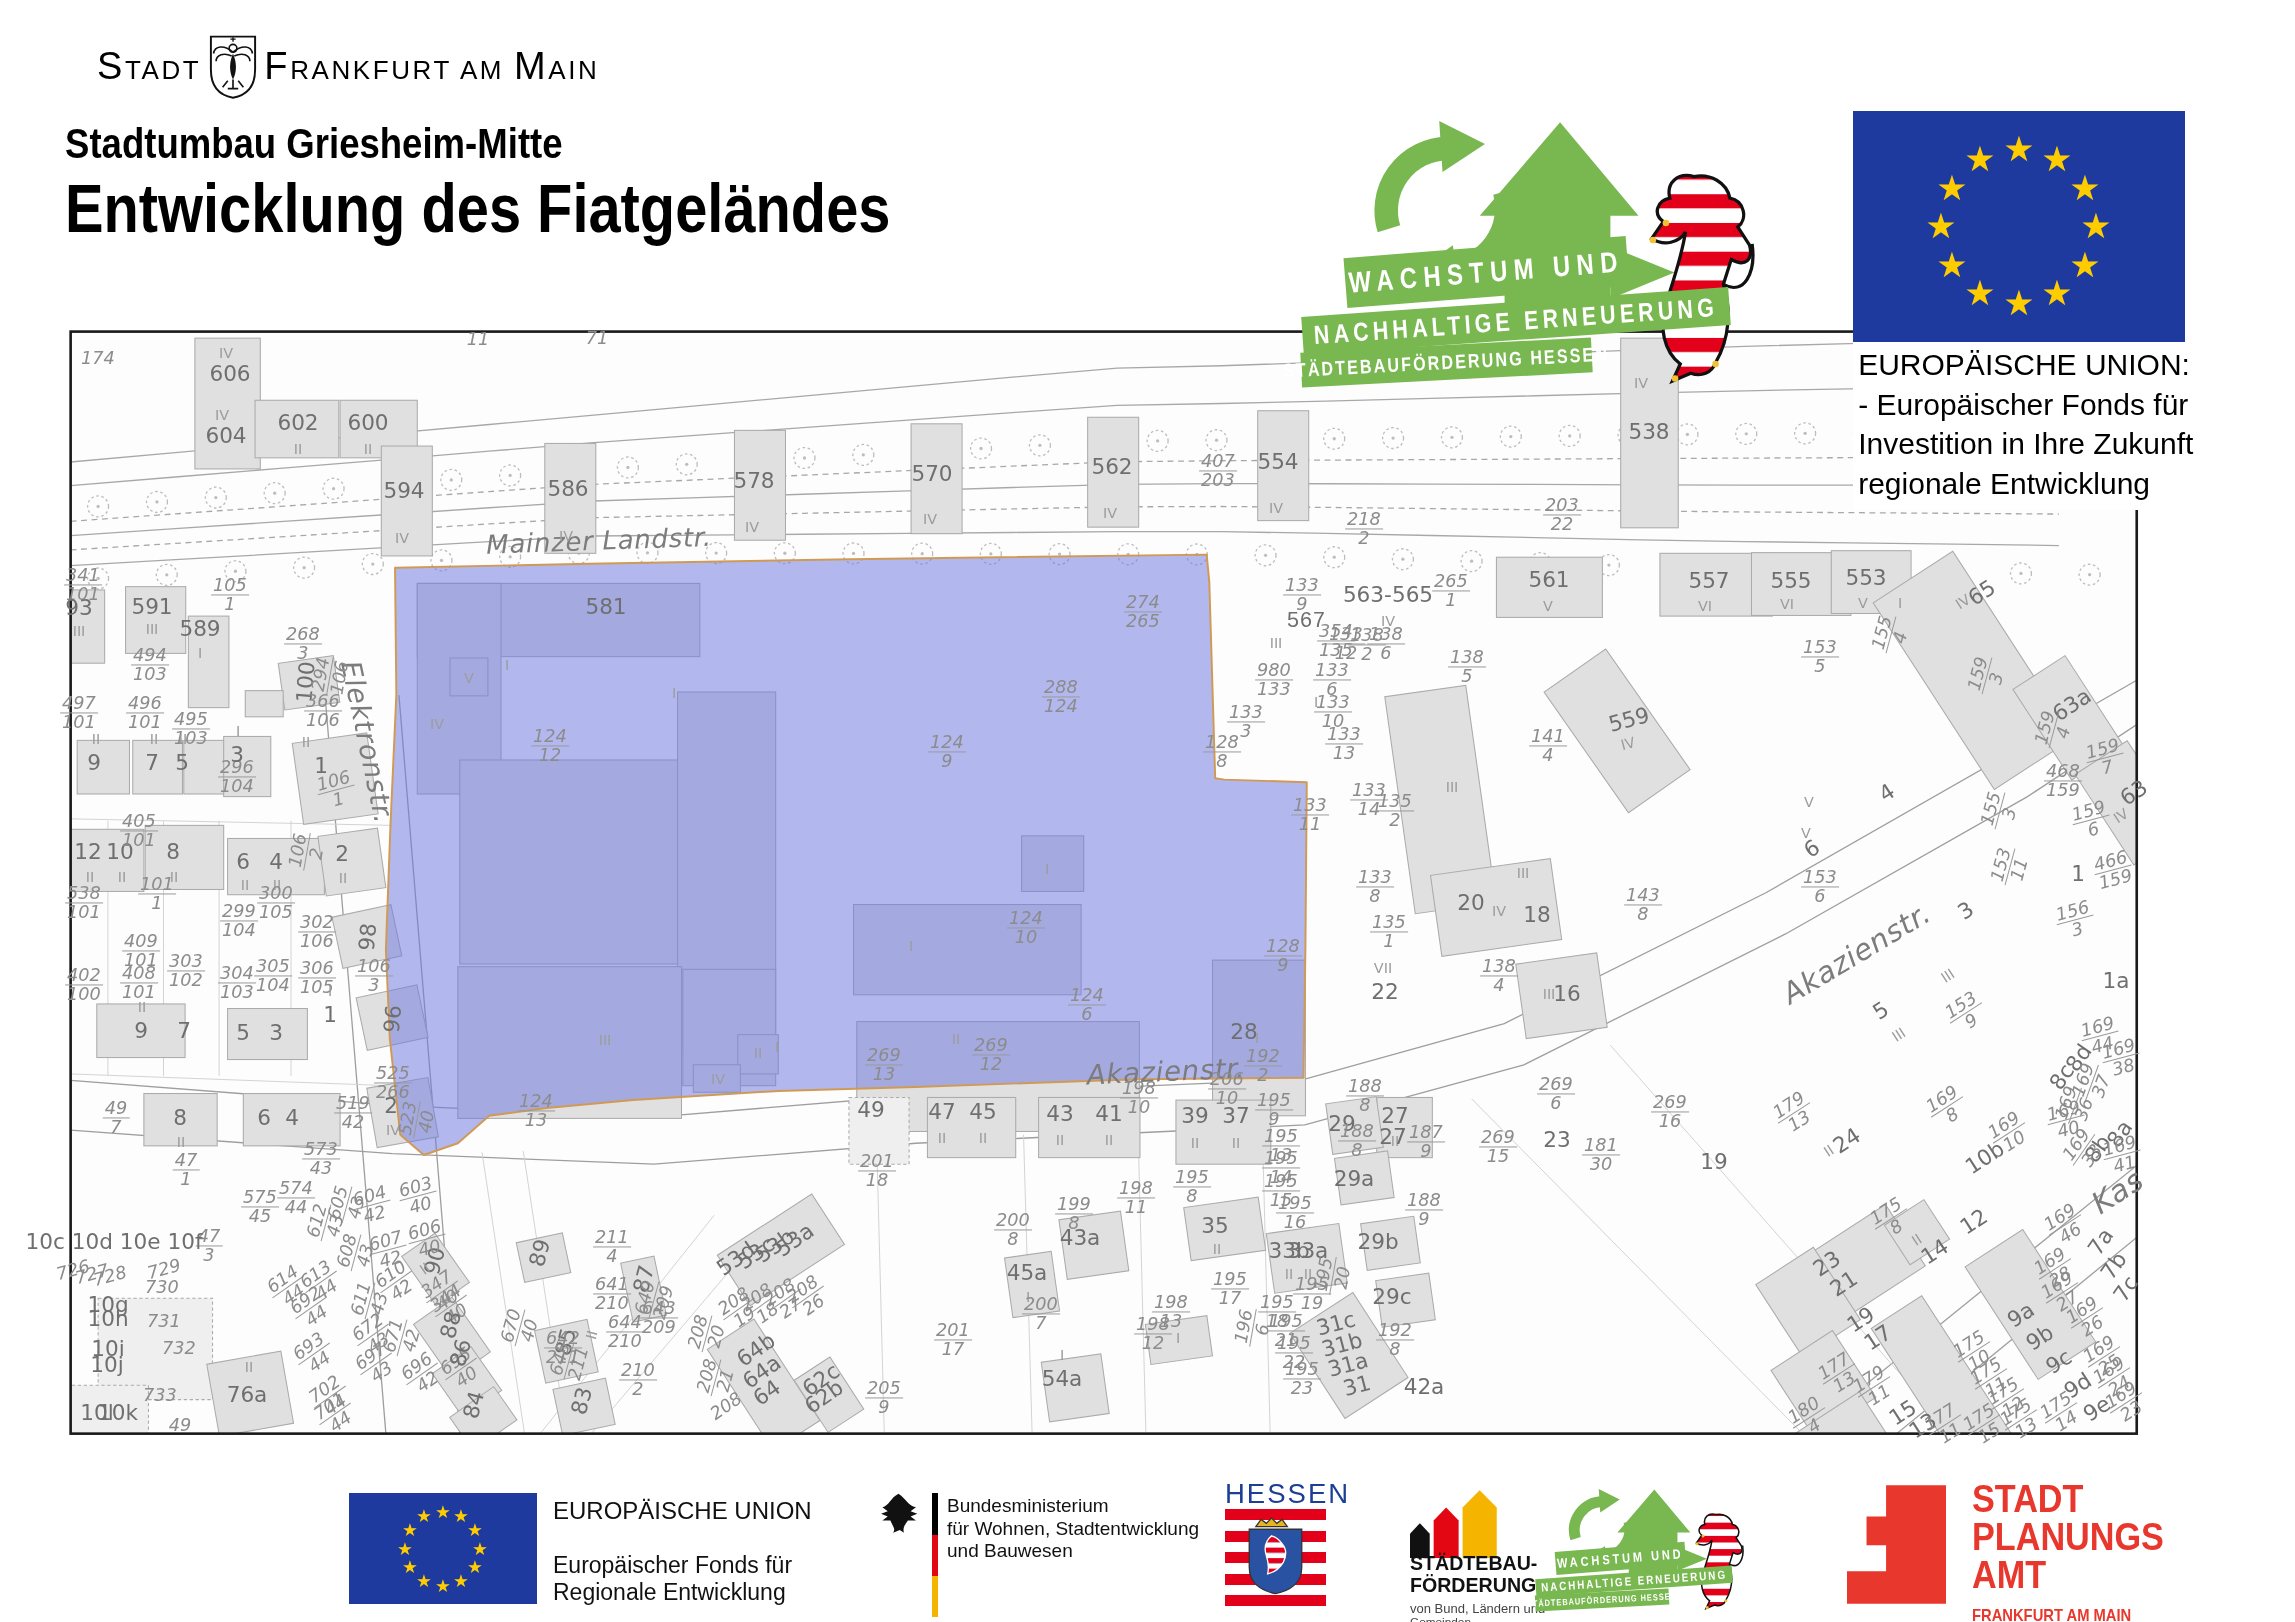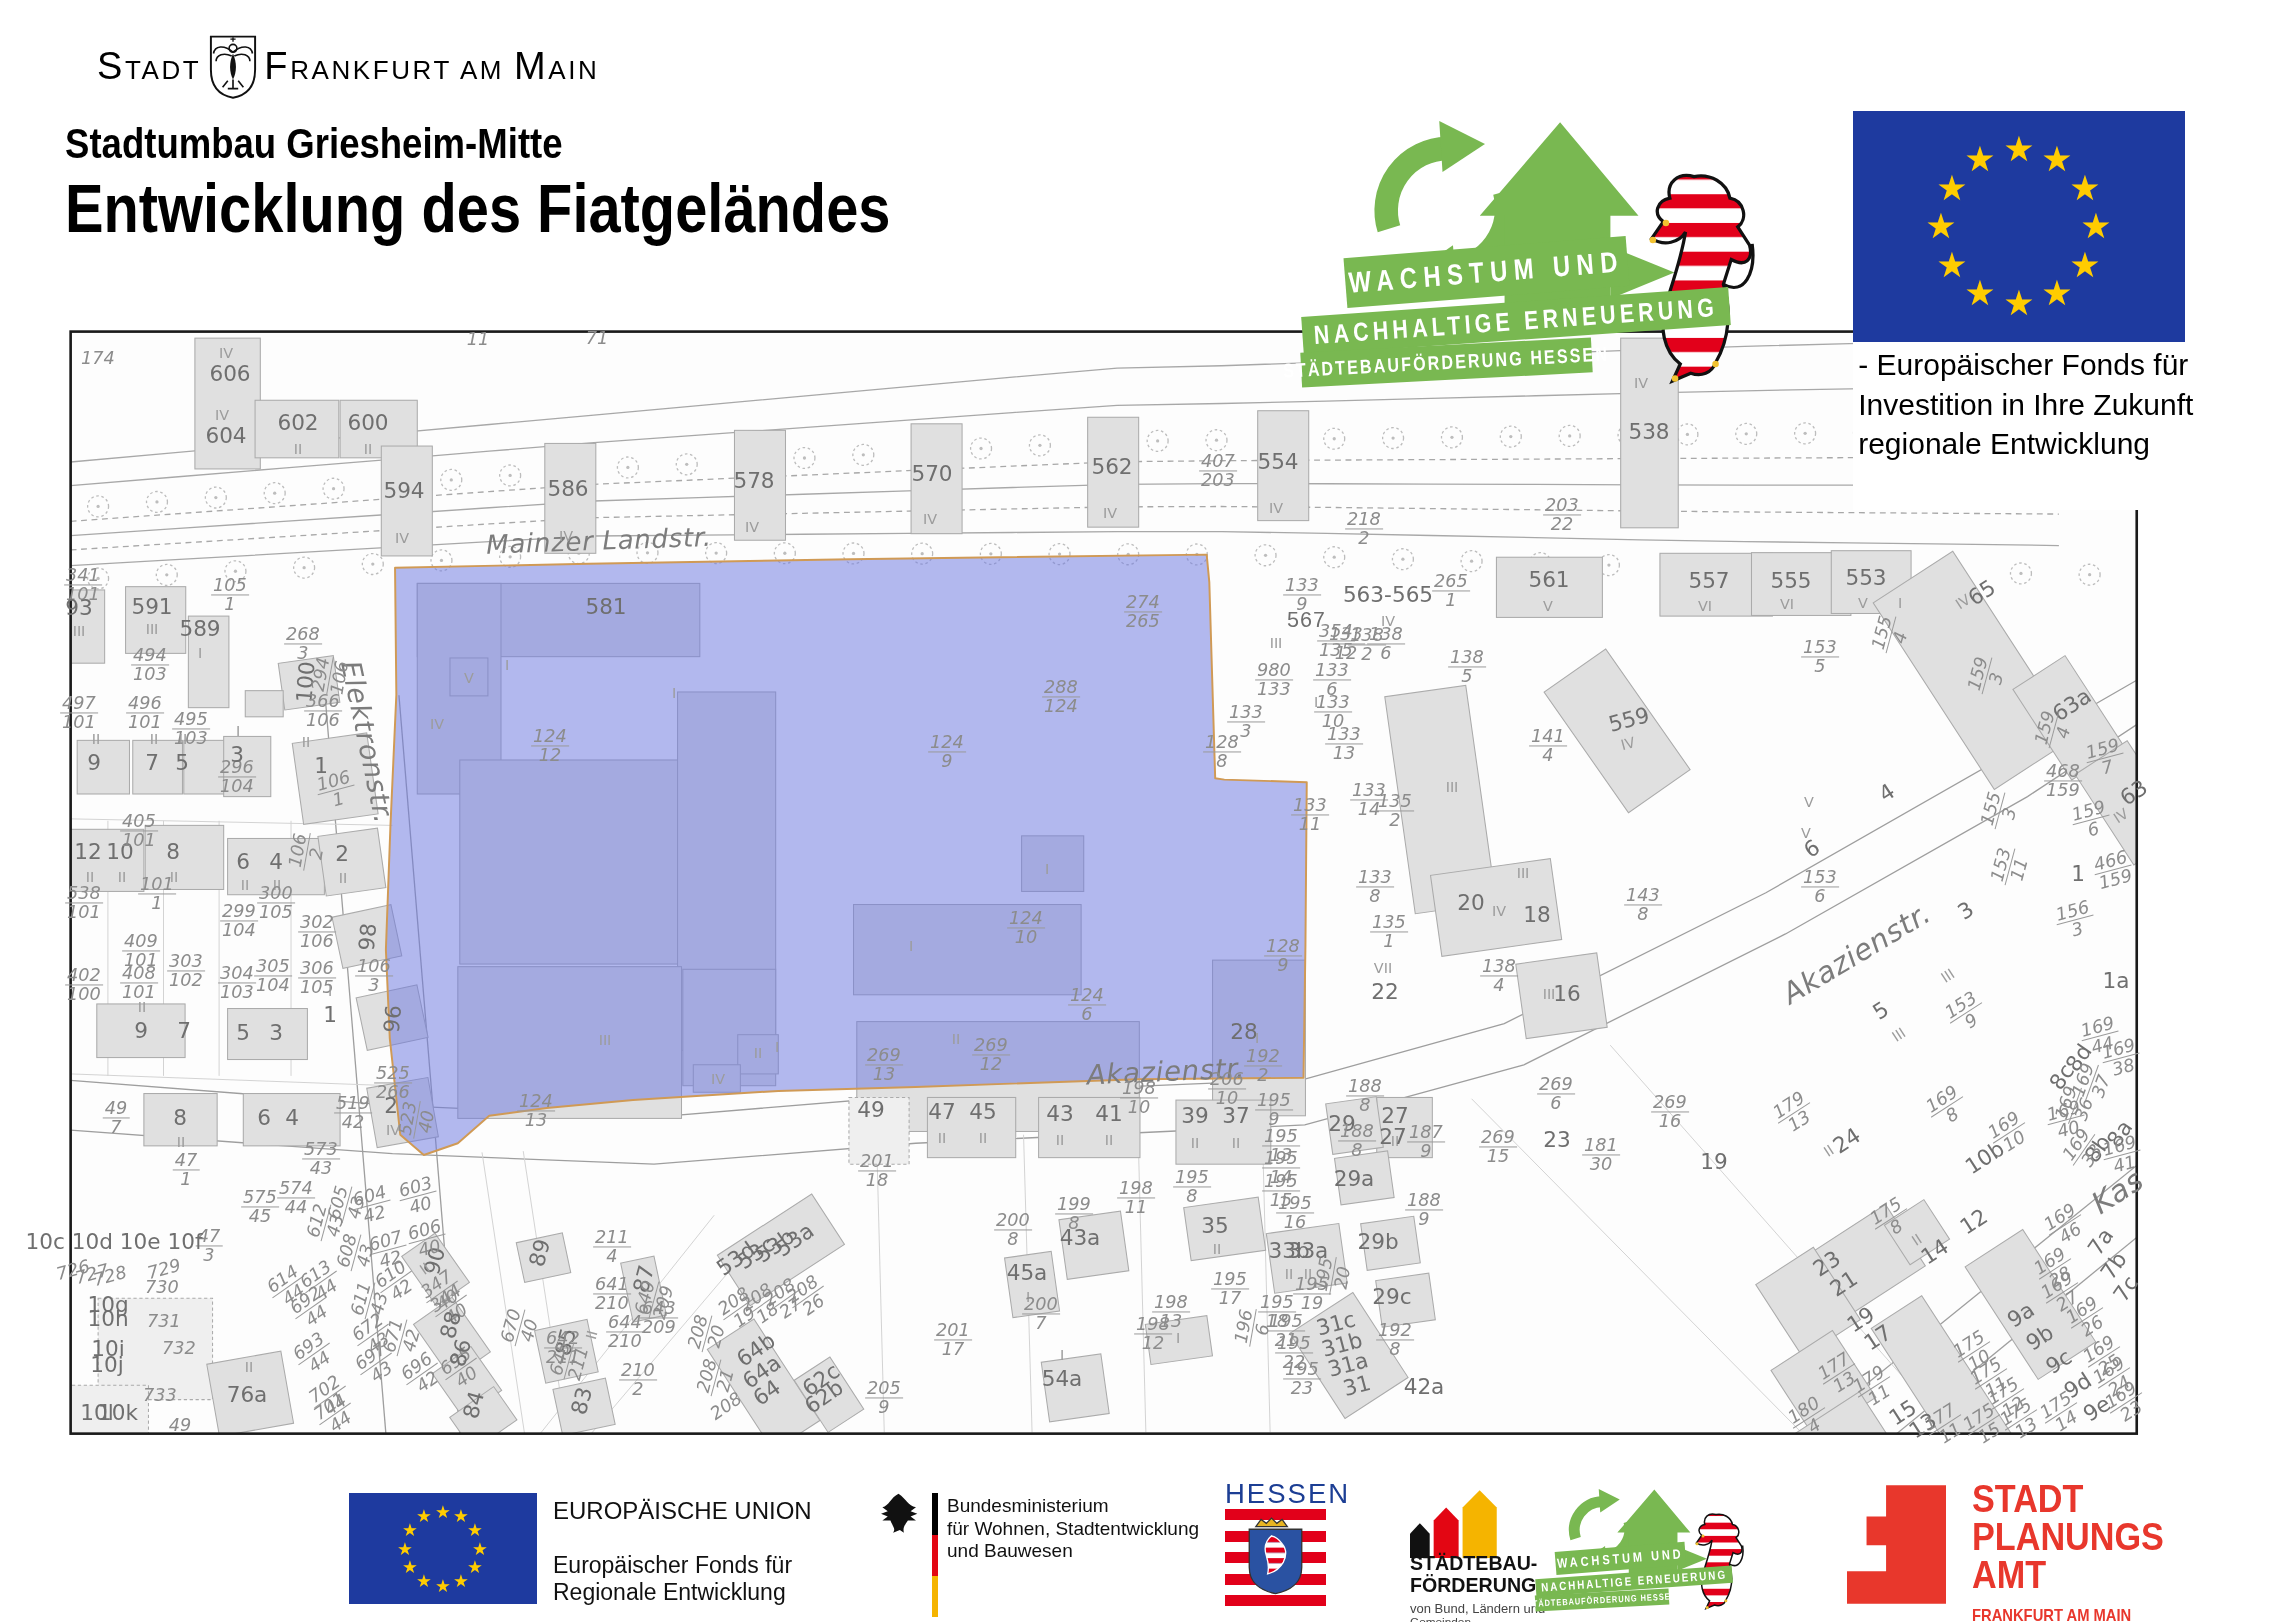--- a/index.html
+++ b/index.html
@@ -1318,20 +1318,21 @@
         <span class="star" style="left: 232px; top: 154px; font-size: 35px; color: rgb(255, 204, 0);">★</span>
         <span class="star" style="left: 204px; top: 182px; font-size: 35px; color: rgb(255, 204, 0);">★</span>
         <span class="star" style="left: 166px; top: 192px; font-size: 35px; color: rgb(255, 204, 0);">★</span>
         <span class="star" style="left: 127px; top: 182px; font-size: 35px; color: rgb(255, 204, 0);">★</span>
         <span class="star" style="left: 99px; top: 154px; font-size: 35px; color: rgb(255, 204, 0);">★</span>
         <span class="star" style="left: 88px; top: 115px; font-size: 35px; color: rgb(255, 204, 0);">★</span>
         <span class="star" style="left: 99px; top: 77px; font-size: 35px; color: rgb(255, 204, 0);">★</span>
         <span class="star" style="left: 127px; top: 48px; font-size: 35px; color: rgb(255, 204, 0);">★</span>
       </div>
   <div class="abs" id="eu-caption" style="left:5.2px;top:234px;width:393px;">
+    <div>EUROPÄISCHE UNION:</div>
     <div>- Europäischer Fonds für</div>
     <div>Investition in Ihre Zukunft</div>
     <div>regionale Entwicklung</div>
   </div>
 </div>
 
 <div class="abs" style="left:0;top:1475px;width:2295px;height:147px;background:#fff;">
 
   <div class="abs euflag" style="left:349px;top:18.3px;width:188px;height:111px;background:#1e3a9f;">
         <span class="star" style="left: 94px; top: 18.3px; font-size: 17.7px; color: rgb(255, 204, 0);">★</span>

